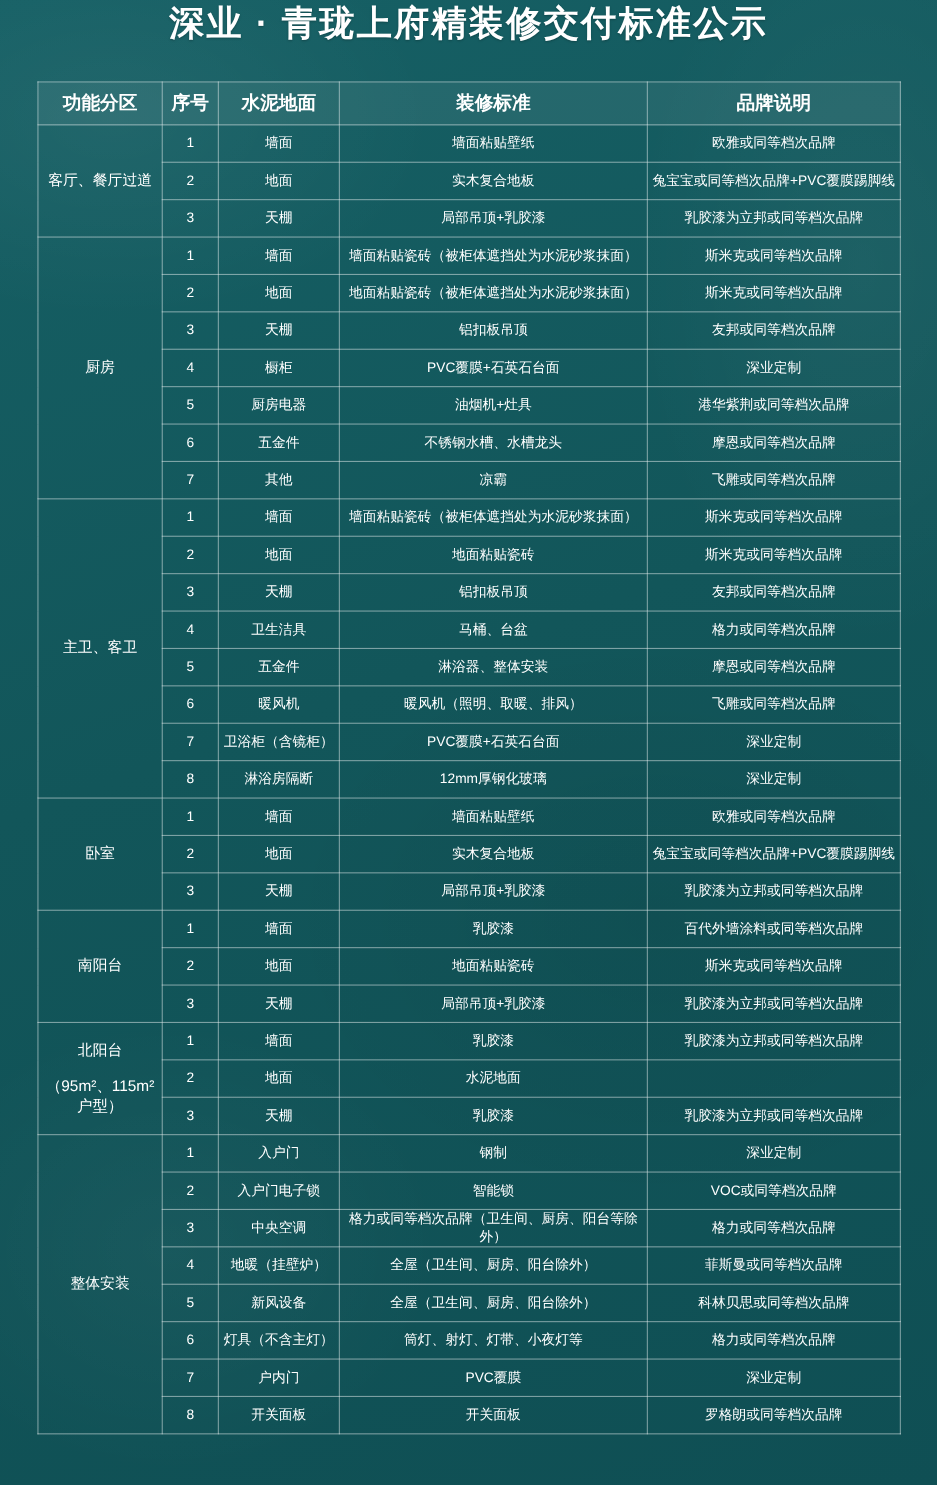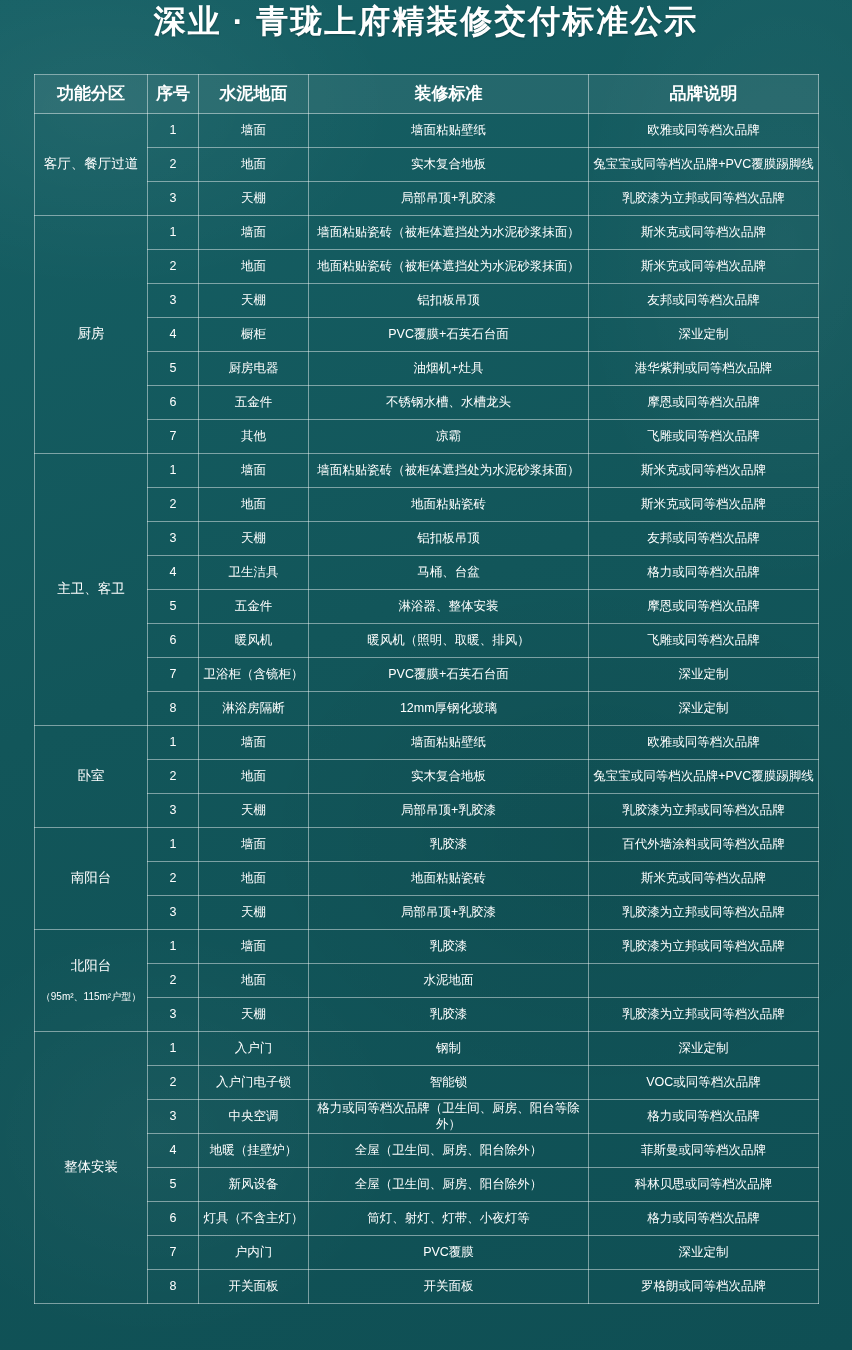--- a/index.html
+++ b/index.html
@@ -66,21 +66,21 @@
     font-weight: bold;
     font-size: 17px;
     background: rgba(255,255,255,0.07);
   }
   td.zone {
     font-size: 13.5px;
     font-weight: normal;
   }
   td.zone .sub {
     display: block;
-    font-size: 10px;
+    font-size: 14px;
     margin-top: 16px;
   }
   col.c-zone { width: 113px; }
   col.c-idx  { width: 51px; }
   col.c-part { width: 110px; }
   col.c-std  { width: 280px; }
   col.c-brand{ width: 230px; }
 </style>
 </head>
 <body>

